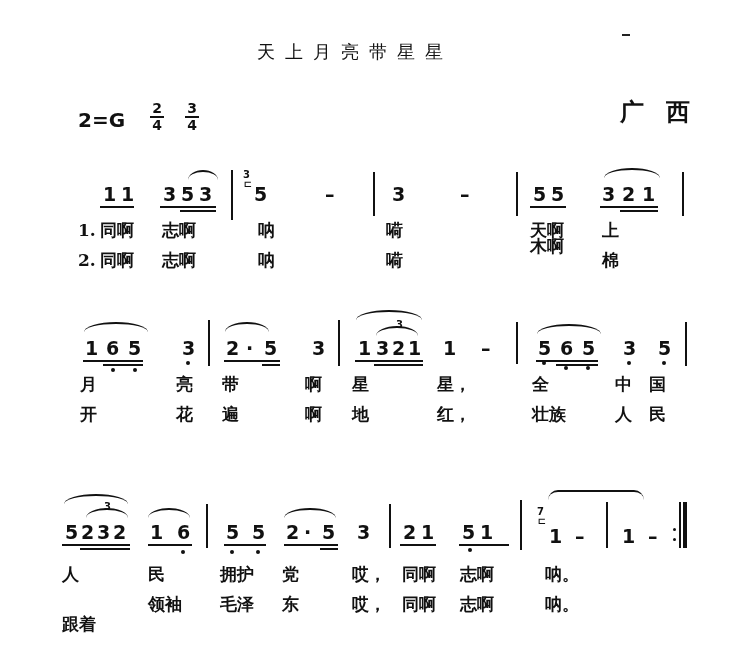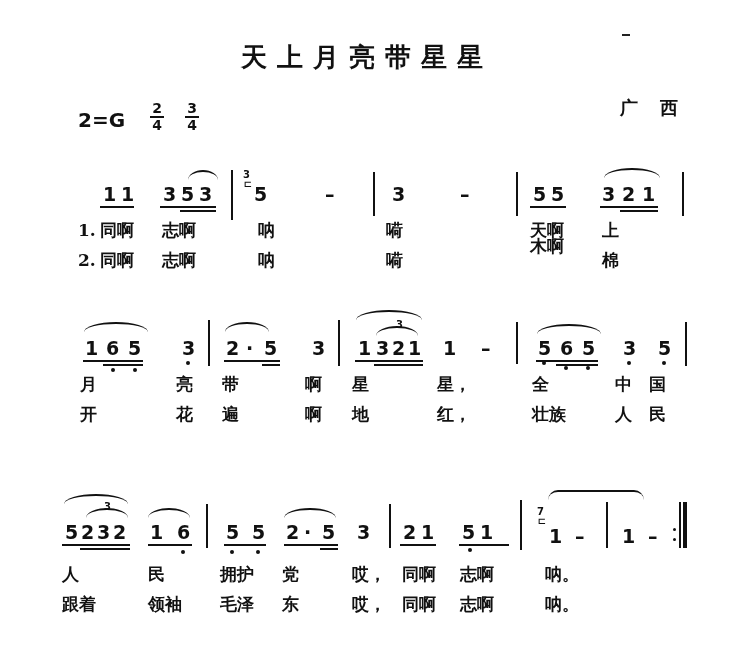--- a/index.html
+++ b/index.html
@@ -1,24 +1,24 @@
 <!DOCTYPE html>
 <html><head>
 <meta charset="utf-8">
 <style>
   html, body { margin:0; padding:0; background:#ffffff; }
   body { width:750px; height:668px; position:relative; overflow:hidden;
          font-family:"DejaVu Sans", sans-serif; color:#111; }
   .abs { position:absolute; }
-  .title { left:241px; top:40px; font-family:"DejaVu Serif", serif; font-size:26px; font-weight:bold; letter-spacing:10px; }
+  .title { left:257px; top:40px; font-family:"DejaVu Serif", serif; font-size:18px; font-weight:normal; letter-spacing:10px; }
   .stray { left:622px; top:34px; width:8px; height:2px; background:#222; }
   .key { left:78px; top:108px; font-size:20px; font-weight:bold; }
   .frac { position:absolute; display:flex; flex-direction:column; align-items:center; font-weight:bold; font-size:14px; line-height:13px; }
   .frac .bar { width:14px; height:2px; background:#111; margin:1px 0; }
-  .region { left:620px; top:96px; font-family:"DejaVu Serif", serif; font-size:18px; font-weight:bold; letter-spacing:22px; }
+  .region { left:620px; top:96px; font-family:"DejaVu Serif", serif; font-size:24px; font-weight:bold; letter-spacing:22px; }
 
   .n { position:absolute; font-weight:bold; font-size:19px; line-height:20px; }
   .ul { position:absolute; height:2px; background:#111; }
   .bl { position:absolute; width:2px; background:#111; }
   .dot { position:absolute; width:4px; height:4px; border-radius:50%; background:#111; }
   .slur { position:absolute; border-top:2px solid #111; border-radius:50% 50% 0 0 / 100% 100% 0 0; height:8px; }
   .lyr { position:absolute; font-family:"DejaVu Serif", serif; font-weight:bold; font-size:17px; line-height:20px; white-space:pre; }
   .sm { position:absolute; font-weight:bold; font-size:10px; line-height:10px; }
 </style>
 </head>
@@ -207,21 +207,21 @@
 
   <span class="lyr" style="left:62px;top:564px">人</span>
   <span class="lyr" style="left:148px;top:564px">民</span>
   <span class="lyr" style="left:220px;top:564px">拥护</span>
   <span class="lyr" style="left:282px;top:564px">党</span>
   <span class="lyr" style="left:352px;top:564px">哎，</span>
   <span class="lyr" style="left:402px;top:564px">同啊</span>
   <span class="lyr" style="left:460px;top:564px">志啊</span>
   <span class="lyr" style="left:545px;top:564px">呐。</span>
 
-  <span class="lyr" style="left:62px;top:594px">跟着</span>
+  <span class="lyr" style="left:62px;top:614px">跟着</span>
   <span class="lyr" style="left:148px;top:594px">领袖</span>
   <span class="lyr" style="left:220px;top:594px">毛泽</span>
   <span class="lyr" style="left:282px;top:594px">东</span>
   <span class="lyr" style="left:352px;top:594px">哎，</span>
   <span class="lyr" style="left:402px;top:594px">同啊</span>
   <span class="lyr" style="left:460px;top:594px">志啊</span>
   <span class="lyr" style="left:545px;top:594px">呐。</span>
 </div>
 
 </body></html>

